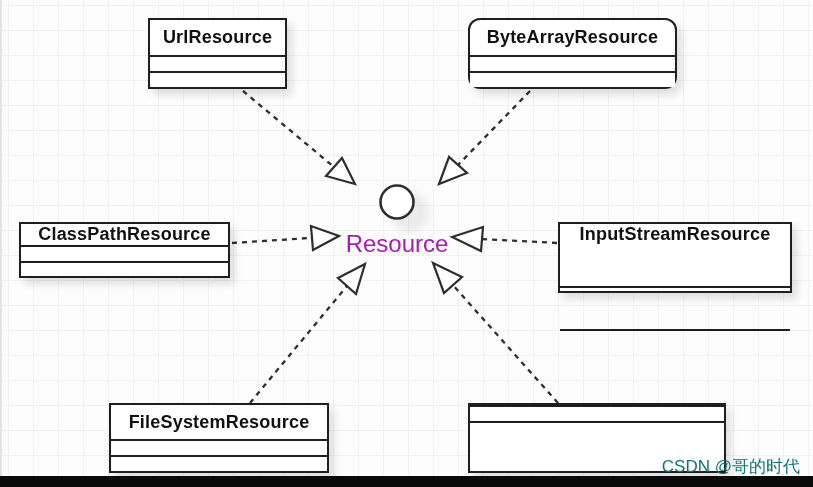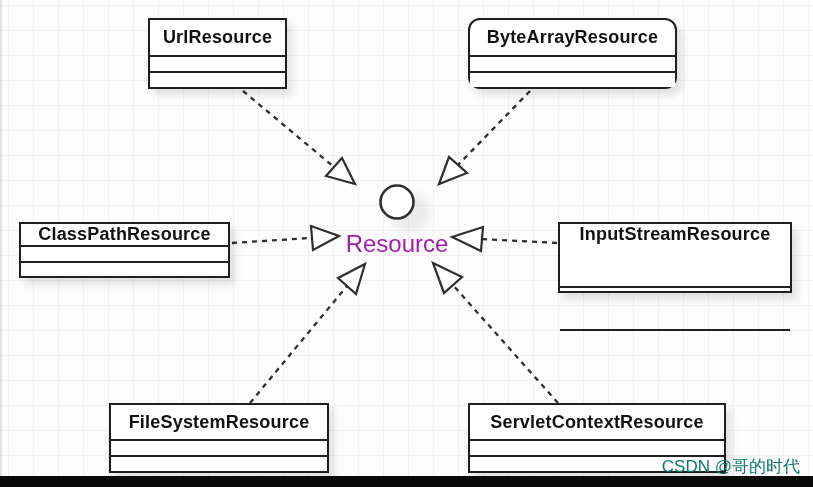--- a/index.html
+++ b/index.html
@@ -134,19 +134,18 @@
   <div class="uml-compartment"></div>
 </div>
 
 <div class="uml-class" style="left:109px; top:403px; width:220px; height:70px;">
   <div class="uml-class-name">FileSystemResource</div>
   <div class="uml-compartment"></div>
   <div class="uml-compartment"></div>
 </div>
 
 <div class="uml-class" style="left:468px; top:403px; width:258px; height:70px;">
-  <div class="uml-class-name">ServletContextResource</div>
   <div class="uml-compartment"></div>
   <div class="uml-compartment"></div>
 </div>
 
 <div class="watermark">CSDN @哥的时代</div>
 <div class="bottom-bar"></div>
 
 </body></html>

